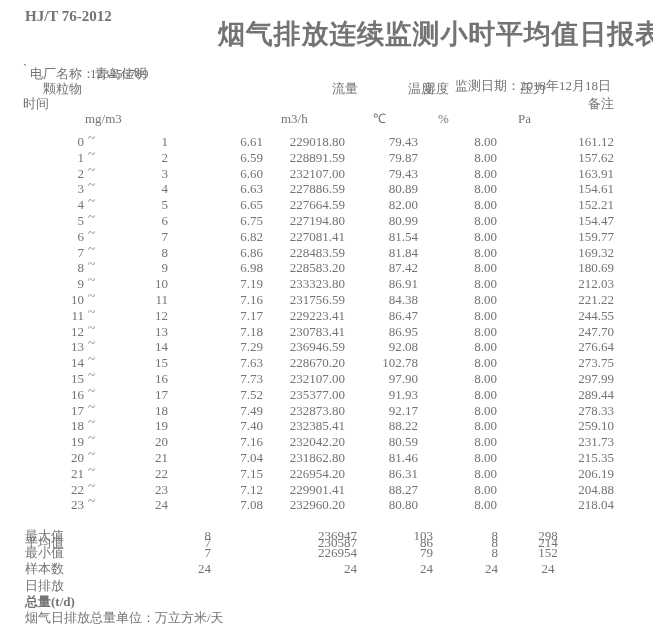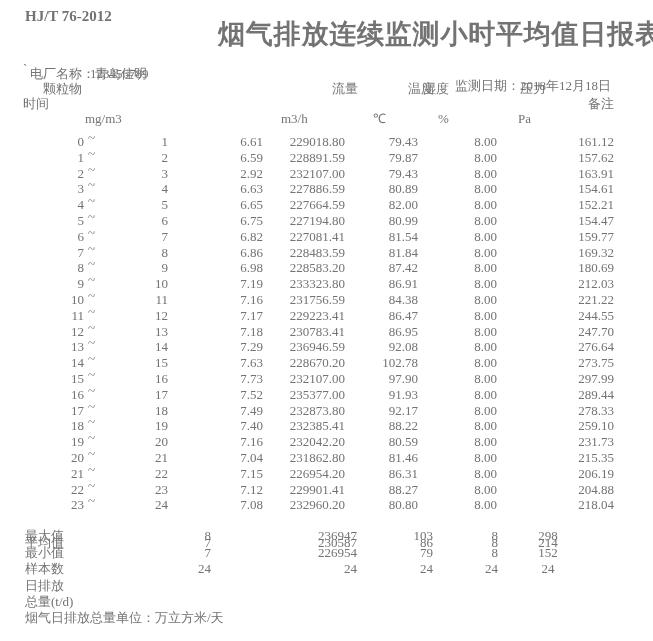--- a/index.html
+++ b/index.html
@@ -84,21 +84,21 @@
         <span class="cell col-pm">6.59</span>
         <span class="cell col-flow">228891.59</span>
         <span class="cell col-temp">79.87</span>
         <span class="cell col-humidity">8.00</span>
         <span class="cell col-pressure">157.62</span>
       </div>
       <div class="trow" style="top: 166.6px;">
         <span class="cell col-h1">2</span>
         <span class="cell col-tilde">~</span>
         <span class="cell col-h2">3</span>
-        <span class="cell col-pm">2.92</span>
+        <span class="cell col-pm">6.60</span>
         <span class="cell col-flow">232107.00</span>
         <span class="cell col-temp">79.43</span>
         <span class="cell col-humidity">8.00</span>
         <span class="cell col-pressure">163.91</span>
       </div>
       <div class="trow" style="top: 182.4px;">
         <span class="cell col-h1">3</span>
         <span class="cell col-tilde">~</span>
         <span class="cell col-h2">4</span>
         <span class="cell col-pm">6.63</span>
@@ -343,21 +343,21 @@
         <span class="cell col-s5">24</span>
       </div>
       <div class="trow" style="top: 578.6px;">
         <span class="cell col-label">日排放</span>
         <span class="cell col-s1"></span>
         <span class="cell col-s2"></span>
         <span class="cell col-s3"></span>
         <span class="cell col-s4"></span>
         <span class="cell col-s5"></span>
       </div>
-      <div class="trow" style="top: 595px;">
+      <div class="trow" style="top: 595px; font-weight: bold;">
         <span class="cell col-label">总量(t/d)</span>
         <span class="cell col-s1"></span>
         <span class="cell col-s2"></span>
         <span class="cell col-s3"></span>
         <span class="cell col-s4"></span>
         <span class="cell col-s5"></span>
       </div>
     </div>
 
   <div class="abs t13" style="left:25px; top:611px;">烟气日排放总量单位：万立方米/天</div>

